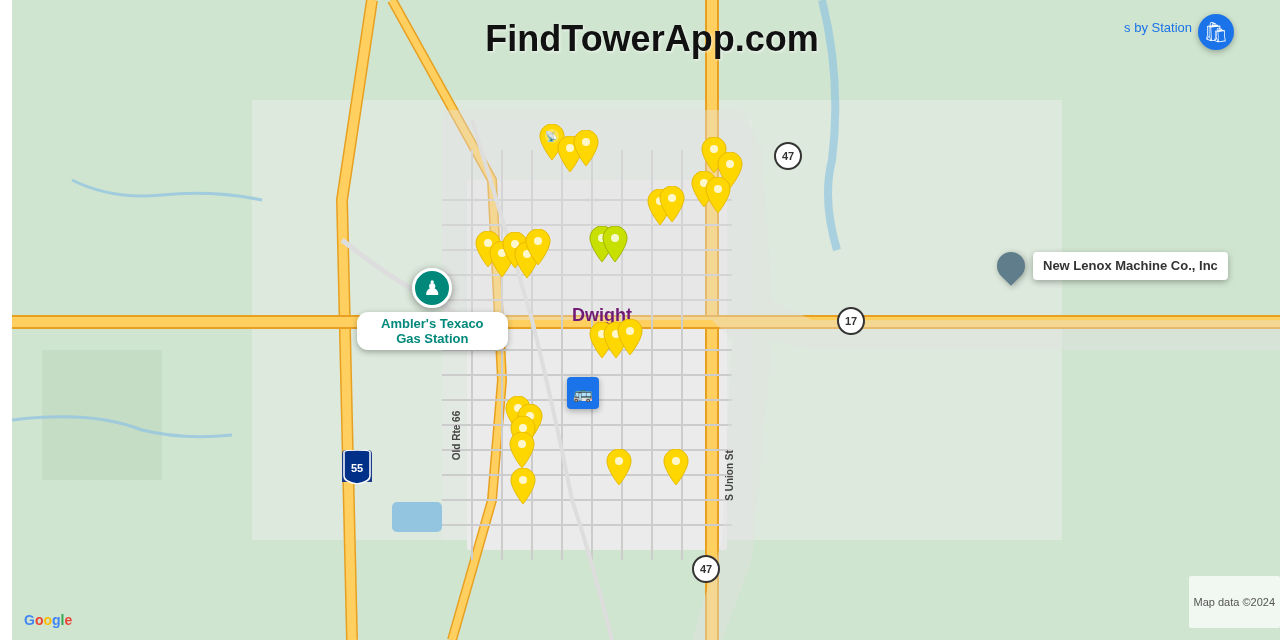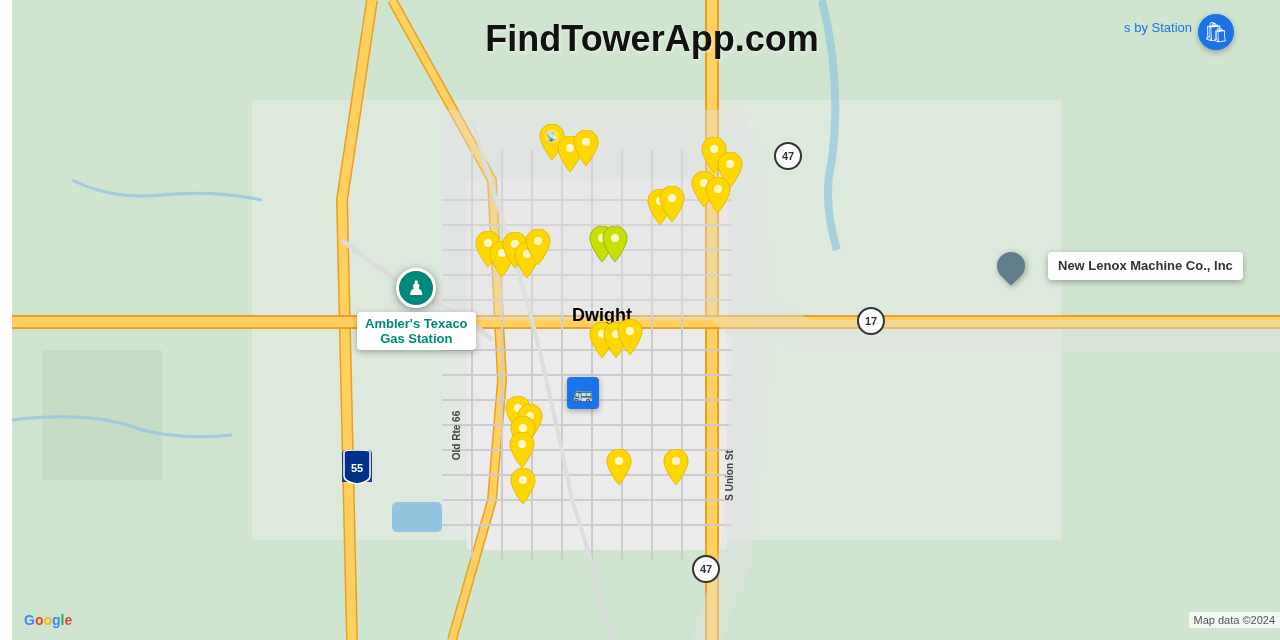--- a/index.html
+++ b/index.html
@@ -44,21 +44,21 @@
     .google-logo .e { color: #EA4335; }
 
     
     .map-attribution {
       position: absolute;
       bottom: 12px;
       right: 12px;
       font-size: 11px;
       color: #555;
       background: rgba(255,255,255,0.7);
-      padding: 2px 5px;
+      padding: 20px 5px;
       border-radius: 2px;
       z-index: 100;
     }
 
     
     .tower-marker {
       position: absolute;
       width: 30px;
       height: 36px;
       transform: translate(-50%, -100%);
@@ -85,22 +85,22 @@
       display: flex;
       align-items: center;
       justify-content: center;
       box-shadow: 0 2px 8px rgba(0,0,0,0.4);
       border: 3px solid white;
       font-size: 20px;
       color: white;
     }
     .ambler-label {
       background: white;
-      padding: 4px 8px;
-      border-radius: 4px;
+      padding: 4px 24px;
+      border-radius: 11px;
       font-size: 13px;
       font-weight: 600;
       color: #00897b;
       box-shadow: 0 2px 6px rgba(0,0,0,0.3);
       white-space: nowrap;
       margin-top: 4px;
       text-align: center;
     }
 
     
@@ -154,21 +154,21 @@
       font-weight: 600;
       white-space: nowrap;
       z-index: 30;
     }
 
     
     .city-label {
       position: absolute;
       font-size: 18px;
       font-weight: 600;
-      color: #000000;
+      color: #701a75;
       z-index: 30;
     }
   </style>
 </head>
 <body>
 
 <div id="map-container">
 
   <svg width="1280" height="640" style="position:absolute;top:0;left:0;z-index:1;">
 
@@ -410,35 +410,35 @@
         <path d="M15 0C8.4 0 3 5.4 3 12c0 9 12 24 12 24s12-15 12-24C27 5.4 21.6 0 15 0z" fill="#FFD700" stroke="#e6b800" stroke-width="1"></path>
         <circle cx="15" cy="12" r="4" fill="white" opacity="0.8"></circle>
       </svg>
   </div>
 
   <div class="ambler-marker" style="position:absolute;left:345px;top:268px;">
     <div class="ambler-pin">♟</div>
     <div class="ambler-label">Ambler's Texaco<br>Gas Station</div>
   </div>
 
-  <div style="position:absolute;left:985px;top:252px;z-index:60;display:flex;align-items:center;gap:23px;">
+  <div style="position:absolute;left:985px;top:252px;z-index:60;display:flex;align-items:center;gap:8px;">
     <div style="width:28px;height:28px;background:#607d8b;border-radius:50% 50% 50% 0;transform:rotate(-45deg);flex-shrink:0;box-shadow:0 2px 6px rgba(0,0,0,0.3);"></div>
     <div style="background:white;padding:5px 10px;border-radius:4px;font-size:13px;font-weight:600;color:#333;box-shadow:0 2px 6px rgba(0,0,0,0.3);line-height:1.4;">New Lenox
 Machine Co., Inc</div>
   </div>
 
   <div class="transit-marker" style="left:555px;top:377px;">
     🚌
   </div>
 
   <div style="position:absolute;left:762px;top:142px;z-index:40;">
     <div style="width:28px;height:28px;border:2px solid #333;border-radius:50%;background:white;display:flex;align-items:center;justify-content:center;font-size:11px;font-weight:bold;color:#333;">47</div>
   </div>
 
-  <div style="position:absolute;left:845px;top:307px;z-index:40;">
+  <div style="position:absolute;left:825px;top:307px;z-index:40;">
     <div style="width:28px;height:28px;border:2px solid #333;border-radius:50%;background:white;display:flex;align-items:center;justify-content:center;font-size:11px;font-weight:bold;color:#333;">17</div>
   </div>
 
   <div style="position:absolute;left:680px;top:555px;z-index:40;">
     <div style="width:28px;height:28px;border:2px solid #333;border-radius:50%;background:white;display:flex;align-items:center;justify-content:center;font-size:11px;font-weight:bold;color:#333;">47</div>
   </div>
 
   <div style="position:absolute;left:330px;top:450px;z-index:40;">
     <div style="width:30px;height:32px;background:#1a3a8a;border-radius:4px 4px 0 0;display:flex;align-items:center;justify-content:center;font-size:11px;font-weight:bold;color:white;border:2px solid #1a3a8a;">
       <span style="font-size:9px;color:white;">I</span><br>55

